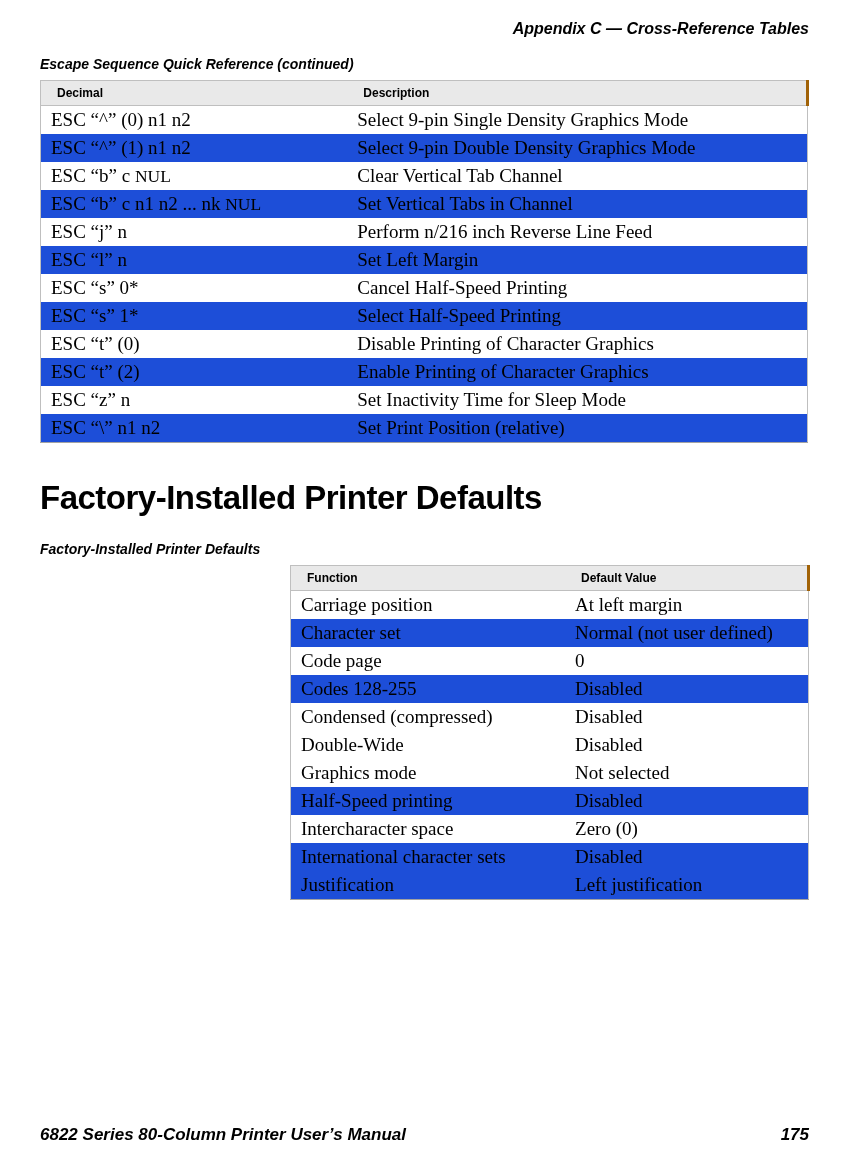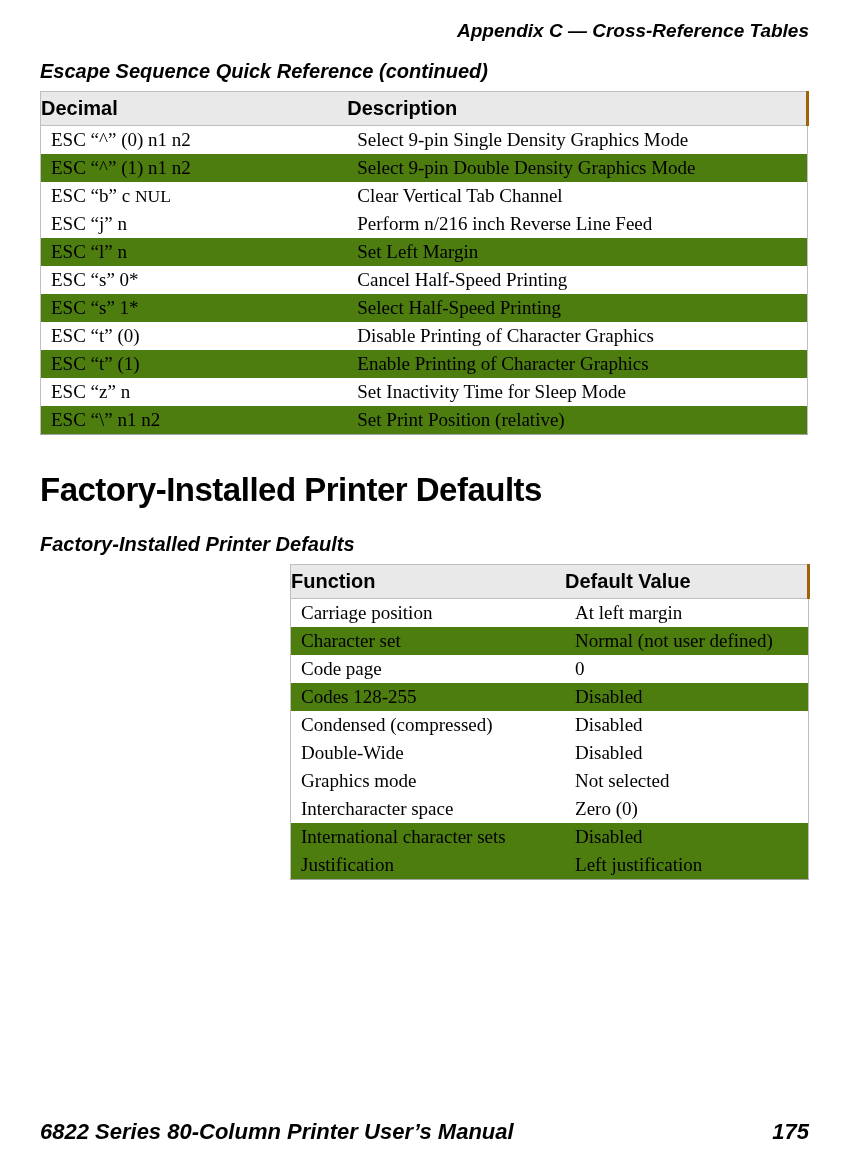--- a/index.html
+++ b/index.html
@@ -14,28 +14,28 @@
     position: relative;
   }
   .page {
     padding: 20px 40px 40px 40px;
   }
   .running-header {
     text-align: right;
     font-family: "Trebuchet MS", Arial, sans-serif;
     font-weight: bold;
     font-style: italic;
-    font-size: 19px;
+    font-size: 16px;
     margin-bottom: 18px;
   }
   .section-title {
     font-family: "Trebuchet MS", Arial, sans-serif;
     font-weight: bold;
     font-style: italic;
-    font-size: 20px;
+    font-size: 14px;
     margin: 4px 0 8px 0;
   }
   h1.big-heading {
     font-family: Arial, Helvetica, sans-serif;
     font-weight: 900;
     font-size: 33px;
     margin: 36px 0 24px 0;
     letter-spacing: -0.5px;
   }
   table {
@@ -48,49 +48,49 @@
   table.defaults {
     width: 520px;
     margin-left: 250px;
     border-radius: 32px;
   }
   th {
     text-align: left;
     background: #e9e9e9;
     font-family: "Trebuchet MS", Arial, sans-serif;
     font-weight: bold;
-    padding: 5px 10px 5px 0;
+    padding: 5px 10px 5px 16px;
     border: 1px solid #bfbfbf;
     border-left: none;
     border-right: none;
-    font-size: 20px;
+    font-size: 12px;
   }
   th:first-child { border-left: 1px solid #bfbfbf; }
   th:last-child  { border-right: 3px solid #a16207; }
   td {
     padding: 3px 10px 3px 10px;
     vertical-align: top;
     border-left: 1px solid #bfbfbf;
     border-right: 1px solid #bfbfbf;
     font-family: Georgia, 'Times New Roman', serif;
   }
   td:not(:first-child){ border-left:none; }
   td:not(:last-child) { border-right:none; }
   tbody tr:last-child td { border-bottom: 1px solid #a3a3a3; }
-  tr.alt td { background: #4d7c0f; }
+  tr.alt td { background: #1d4ed8; }
   .sc { font-variant: small-caps; font-size: 0.92em; }
   .footer {
     position: absolute;
     left: 40px;
     right: 40px;
     bottom: 20px;
     font-family: "Trebuchet MS", Arial, sans-serif;
     font-weight: bold;
     font-style: italic;
-    font-size: 22px;
+    font-size: 17px;
     display: flex;
     justify-content: space-between;
   }
 </style>
 </head>
 <body>
 
 <div class="page">
   <div class="running-header">Appendix C — Cross-Reference Tables</div>
 
@@ -109,20 +109,24 @@
           <td>Select 9-pin Single Density Graphics Mode</td>
         </tr>
         <tr class="alt">
           <td>ESC “^” (1) n1 n2</td>
           <td>Select 9-pin Double Density Graphics Mode</td>
         </tr>
         <tr>
           <td><span>ESC “b” c </span><span class="sc">NUL</span></td>
           <td>Clear Vertical Tab Channel</td>
         </tr>
+        <tr class="alt">
+          <td><span>ESC “b” c n1 n2 ... nk </span><span class="sc">NUL</span></td>
+          <td>Set Vertical Tabs in Channel</td>
+        </tr>
         <tr>
           <td>ESC “j” n</td>
           <td>Perform n/216 inch Reverse Line Feed</td>
         </tr>
         <tr class="alt">
           <td>ESC “l” n</td>
           <td>Set Left Margin</td>
         </tr>
         <tr>
           <td>ESC “s” 0*</td>
@@ -130,21 +134,21 @@
         </tr>
         <tr class="alt">
           <td>ESC “s” 1*</td>
           <td>Select Half-Speed Printing</td>
         </tr>
         <tr>
           <td>ESC “t” (0)</td>
           <td>Disable Printing of Character Graphics</td>
         </tr>
         <tr class="alt">
-          <td>ESC “t” (1)</td>
+          <td>ESC “t” (2)</td>
           <td>Enable Printing of Character Graphics</td>
         </tr>
         <tr>
           <td>ESC “z” n</td>
           <td>Set Inactivity Time for Sleep Mode</td>
         </tr>
         <tr class="alt">
           <td>ESC “\” n1 n2</td>
           <td>Set Print Position (relative)</td>
         </tr>
@@ -184,20 +188,24 @@
           <td>Disabled</td>
         </tr>
         <tr>
           <td>Double-Wide</td>
           <td>Disabled</td>
         </tr>
         <tr>
           <td>Graphics mode</td>
           <td>Not selected</td>
         </tr>
+        <tr class="alt">
+          <td>Half-Speed printing</td>
+          <td>Disabled</td>
+        </tr>
         <tr>
           <td>Intercharacter space</td>
           <td>Zero (0)</td>
         </tr>
         <tr class="alt">
           <td>International character sets</td>
           <td>Disabled</td>
         </tr>
         <tr class="alt">
           <td>Justification</td>

